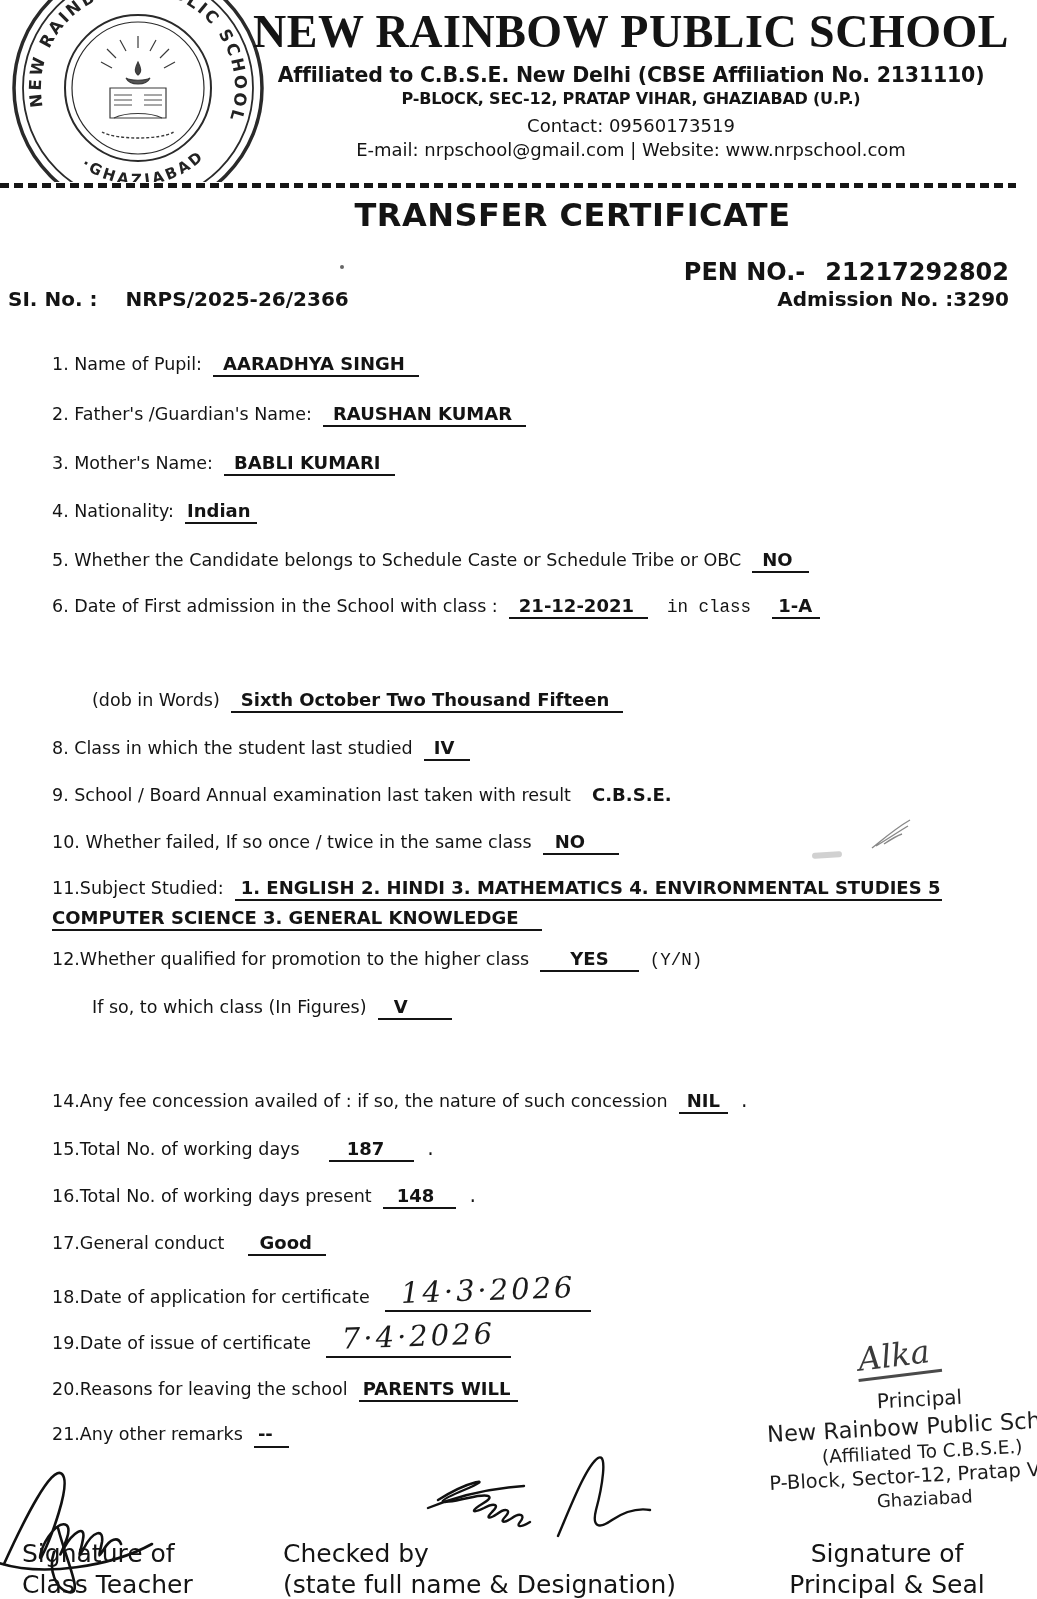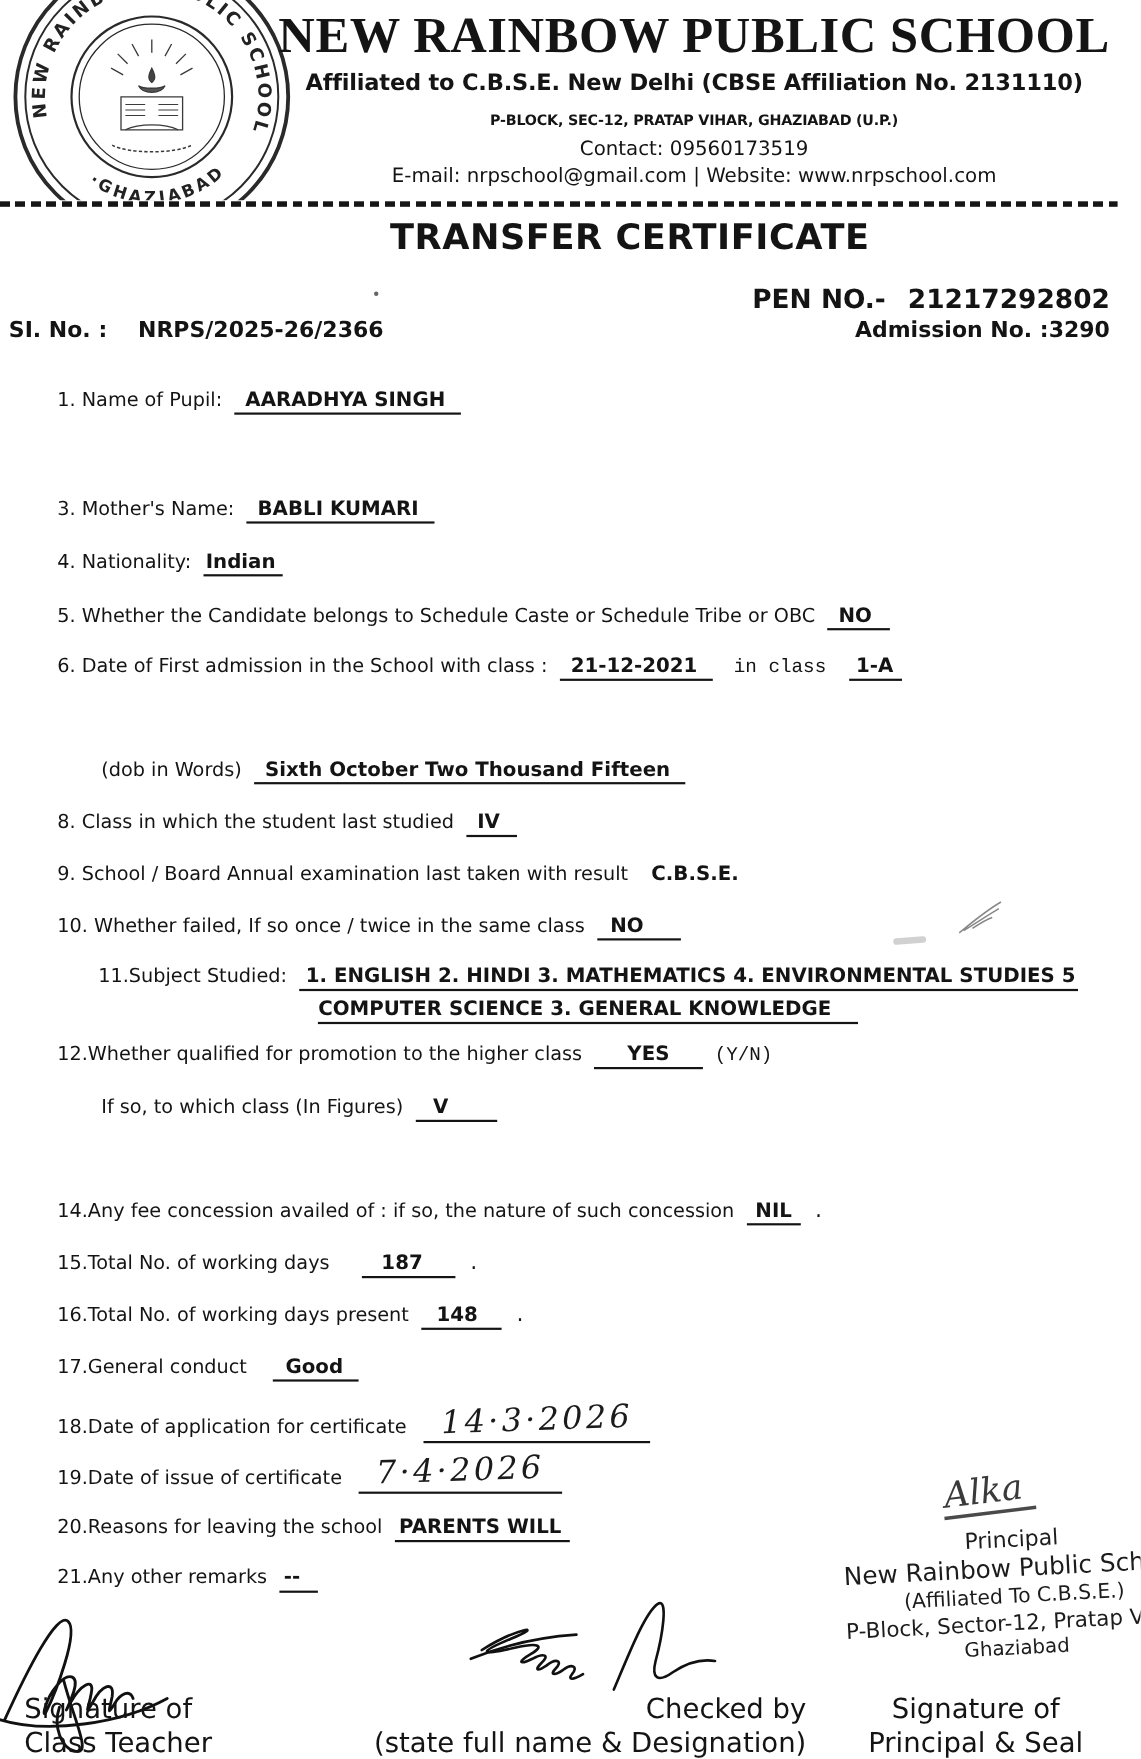--- a/index.html
+++ b/index.html
@@ -4,39 +4,39 @@
 <style>
   html,body{margin:0;padding:0;background:#ffffff;}
   .page{position:relative;width:1037px;height:1599px;background:#ffffff;overflow:hidden;
         font-family:"DejaVu Sans",sans-serif;color:#141414;}
 
   
   .logo{position:absolute;left:6px;top:0px;}
   .headtext{position:absolute;left:246px;top:8px;width:770px;text-align:center;}
   .schoolname{font-family:"Liberation Serif",serif;font-weight:bold;font-size:46px;line-height:1.04;letter-spacing:.5px;}
   .affil{font-weight:bold;font-size:20.5px;margin-top:7px;letter-spacing:-.2px;}
-  .addr{font-weight:bold;font-size:13px;margin-top:16px;letter-spacing:-.2px;}
+  .addr{font-weight:bold;font-size:16px;margin-top:2px;letter-spacing:-.2px;}
   .contact{font-size:18px;margin-top:7px;}
   .mailweb{font-size:18px;margin-top:3px;}
 
   .divider{position:absolute;left:0;top:183px;width:1016px;height:5px;
            background:repeating-linear-gradient(90deg,#161616 0 9px,transparent 9px 14px);}
 
   .tctitle{position:absolute;left:0;top:196px;width:100%;text-align:center;font-weight:bold;
            font-size:32px;letter-spacing:.5px;transform:translateX(54px);}
 
   .penrow{position:absolute;top:258px;right:28px;font-weight:bold;font-size:24px;}
   .penrow .v{margin-left:20px;}
   .slrow{position:absolute;top:287px;left:8px;font-weight:bold;font-size:20px;}
   .slrow .v{margin-left:28px;}
   .admrow{position:absolute;top:287px;right:28px;font-weight:bold;font-size:20px;}
   .admrow .v{}
 
   
-  .row{position:absolute;left:52px;white-space:nowrap;line-height:24px;text-align:center;}
+  .row{position:absolute;left:52px;white-space:nowrap;line-height:24px;}
   .row.indent{left:92px;}
   .lbl{font-size:17.5px;}
   .val{font-weight:bold;font-size:18px;border-bottom:2.4px solid #141414;
        padding:0 14px 1px 10px;margin-left:6px;}
   .val.nounder{border-bottom:none;}
   .suf{font-size:17.5px;margin-left:6px;font-family:Liberation Mono, monospace;}
   .subjrow{line-height:29px;white-space:normal;width:965px;}
   .subj2{display:block;}
   .subj2 .val{margin-left:0;padding-left:0;}
 
@@ -117,20 +117,24 @@
   </div>
   <div class="admrow">
     <span>Admission No. :</span><span class="v">3290</span>
   </div>
 
   <div class="row" style="top:352px">
     <span class="lbl">1. Name of Pupil:</span>
     <span class="val">AARADHYA SINGH</span>
   </div>
 
+  <div class="row" style="top:402px">
+    <span class="lbl">2. Father's /Guardian's Name:</span>
+    <span class="val">RAUSHAN KUMAR</span>
+  </div>
 
   <div class="row" style="top:451px">
     <span class="lbl">3. Mother's Name:</span>
     <span class="val">BABLI KUMARI</span>
   </div>
 
   <div class="row" style="top:499px">
     <span class="lbl">4. Nationality:</span>
     <span class="val" style="padding:0 6px 1px 2px">Indian</span>
   </div>
@@ -256,21 +260,21 @@
       <path d="M40,54 C72,34 100,30 66,44 C40,55 34,60 70,52 C92,47 98,50 84,58 C72,65 74,68 86,62 C97,56 102,59 94,66 C88,72 90,74 99,68 C108,61 114,64 107,71 C102,76 105,78 114,72 C122,66 128,69 122,76 C118,81 122,82 132,76"></path>
       <path d="M30,62 C64,48 96,42 126,40"></path>
       <path d="M160,90 C172,62 188,20 200,12 C210,6 204,42 198,64 C194,80 200,84 214,74 C226,66 240,62 252,64"></path>
     </g>
   </svg>
 
   <div class="sigblock" style="left:22px;top:1538px">
     <div>Signature of</div>
     <div>Class Teacher</div>
   </div>
-  <div class="sigblock" style="left:283px;top:1538px;width:450px;text-align:right">
+  <div class="sigblock" style="left:283px;top:1538px;width:450px;text-align:left">
     <div>Checked by</div>
     <div>(state full name &amp; Designation)</div>
   </div>
   <div class="sigblock" style="left:772px;top:1538px;width:230px;text-align:center">
     <div>Signature of</div>
     <div>Principal &amp; Seal</div>
   </div>
 
 </div>
 

